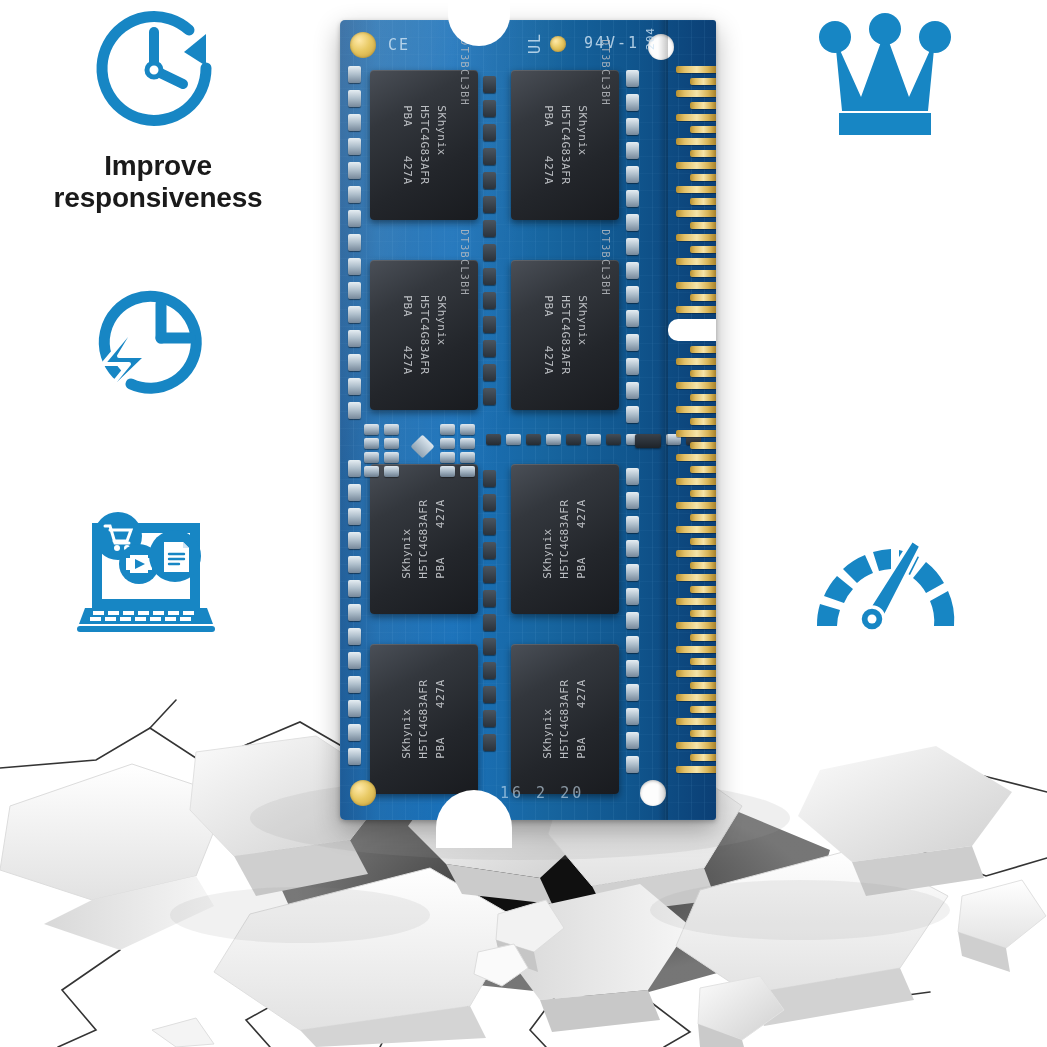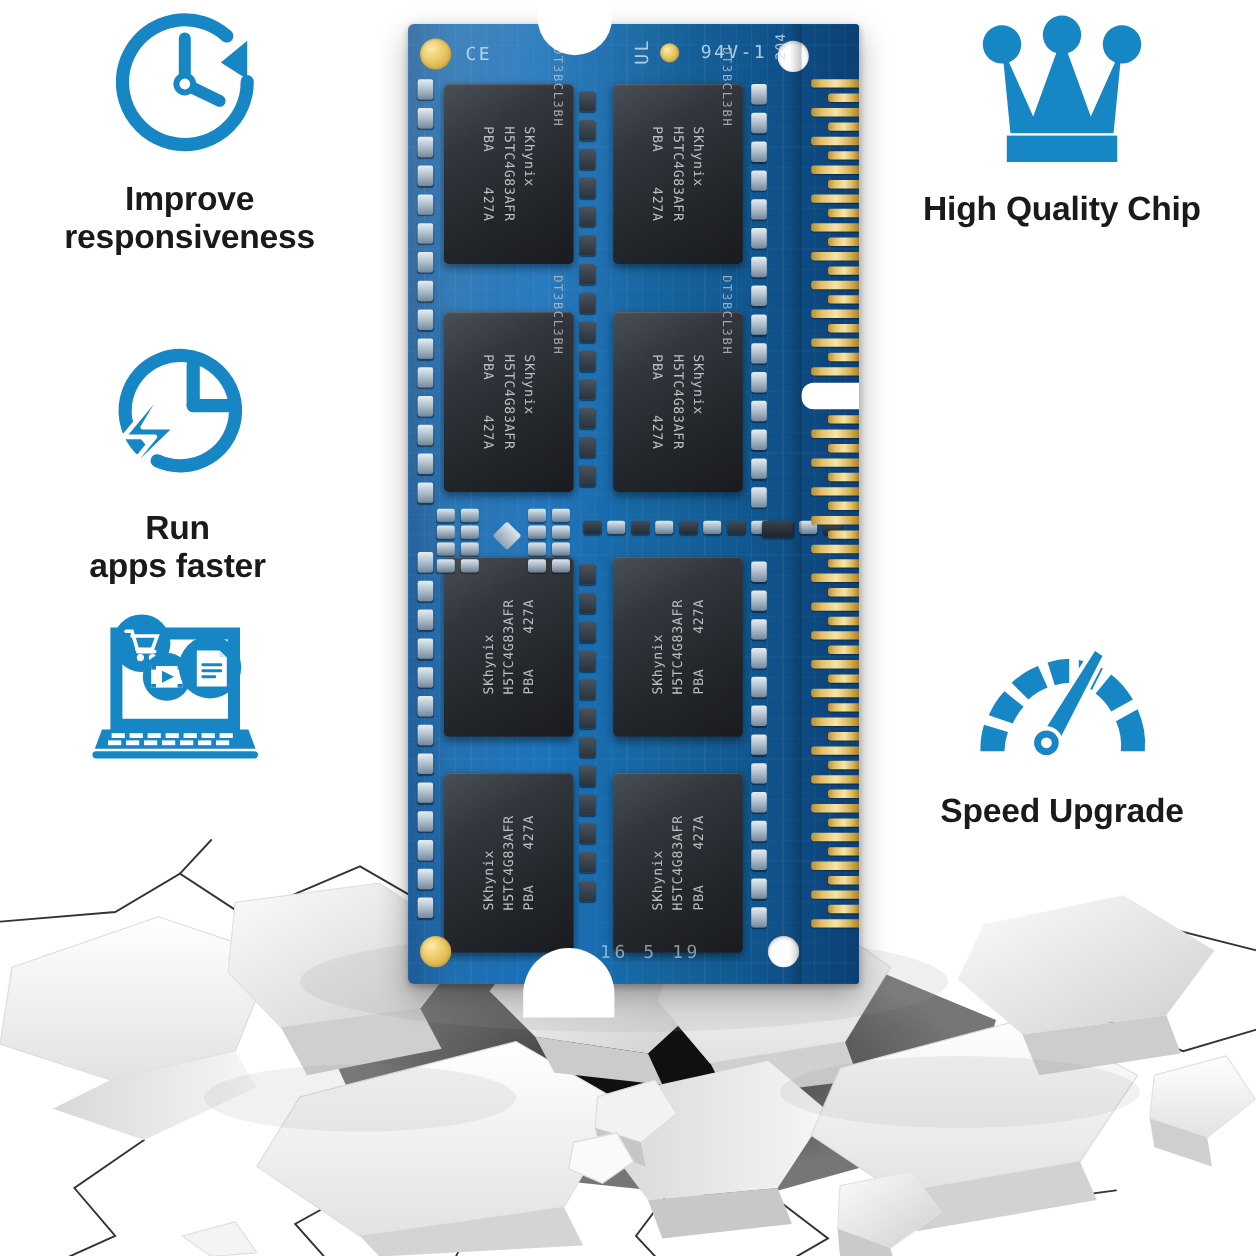--- a/index.html
+++ b/index.html
@@ -182,22 +182,20 @@
 
   <div class="feature" id="f-runfaster">
     <div class="icon-wrap">
       <svg width="150" height="132" viewBox="0 0 150 132">
         <path d="M44 94 A46 46 0 1 1 58 104" fill="none" stroke="#1786c4" stroke-width="11" stroke-linecap="round"></path>
         <line x1="88" y1="24" x2="88" y2="58" stroke="#1786c4" stroke-width="11" stroke-linecap="round"></line>
         <line x1="88" y1="58" x2="117" y2="58" stroke="#1786c4" stroke-width="11" stroke-linecap="round"></line>
         <path d="M70 36 L30 84 L56 84 L22 126 L74 76 L46 76 Z" fill="#1786c4" stroke="#ffffff" stroke-width="4" stroke-linejoin="round"></path>
       </svg>
     </div>
-    <div class="caption">Run
-apps faster</div>
   </div>
 
   <div class="feature" id="f-multitask">
     <div class="icon-wrap">
       <svg width="150" height="132" viewBox="0 0 150 132">
         <path d="M26 16 H124 V92 H26 Z" fill="none" stroke="#1786c4" stroke-width="10"></path>
         <rect x="34" y="24" width="82" height="52" fill="#ffffff"></rect>
         <path d="M14 96 H136 L142 112 H8 Z" fill="#1786c4"></path>
         <g fill="#ffffff">
           <rect x="22" y="99" width="11" height="4"></rect>
@@ -251,42 +249,40 @@
     <div class="icon-wrap">
       <svg width="160" height="126" viewBox="0 0 160 126">
         <path d="M30 22 L56 80 L80 14 L104 80 L130 22 L122 104 L38 104 Z" fill="#1786c4"></path>
         <circle cx="30" cy="20" r="16" fill="#1786c4"></circle>
         <circle cx="80" cy="12" r="16" fill="#1786c4"></circle>
         <circle cx="130" cy="20" r="16" fill="#1786c4"></circle>
         <rect x="34" y="94" width="92" height="2.5" fill="#ffffff"></rect>
         <rect x="34" y="96" width="92" height="22" fill="#1786c4"></rect>
       </svg>
     </div>
-    <div class="caption">High Quality Chip</div>
   </div>
 
 
   <div class="feature" id="f-speed">
     <div class="icon-wrap">
       <svg width="165" height="120" viewBox="0 0 165 120">
         <g fill="#1786c4">
           <path d="M14 104 A70 70 0 0 1 17 82 L37 88 A50 50 0 0 0 34 104 Z"></path>
           <path d="M21 74 A70 70 0 0 1 34 54 L50 67 A50 50 0 0 0 41 81 Z"></path>
           <path d="M40 47 A70 70 0 0 1 62 33 L70 51 A50 50 0 0 0 54 61 Z"></path>
           <path d="M70 30 A70 70 0 0 1 88 27 L88 47 A50 50 0 0 0 76 49 Z"></path>
           <path d="M96 28 A70 70 0 0 1 116 35 L107 53 A50 50 0 0 0 96 48 Z"></path>
           <path d="M123 40 A70 70 0 0 1 141 61 L123 71 A50 50 0 0 0 110 56 Z"></path>
           <path d="M145 69 A70 70 0 0 1 151 104 L131 104 A50 50 0 0 0 127 79 Z"></path>
         </g>
         <path d="M109 18 L62 92 L78 102 L118 24 Z" fill="#1786c4" stroke="#ffffff" stroke-width="3.5" stroke-linejoin="round"></path>
         <circle cx="69" cy="97" r="12" fill="#1786c4" stroke="#ffffff" stroke-width="3.5"></circle>
         <circle cx="69" cy="97" r="4.5" fill="#ffffff"></circle>
       </svg>
     </div>
-    <div class="caption">Speed Upgrade</div>
   </div>
 
   <div class="ram">
     <div class="pcb">
       <div class="traces"></div>
       <div class="pcb-sheen"></div>
 
       <div class="gold-pad" style="left:10px;  top:12px;"></div>
       <div class="silk big" style="left:48px; top:16px;">CE</div>
       <div class="silk big" style="left:184px; top:14px; transform:rotate(-90deg);">UL</div>
@@ -476,21 +472,21 @@
         <div class="smd-h dark"></div>
           <div class="smd-h"></div>
           <div class="smd-h dark"></div>
         <div class="smd-h"></div>
           <div class="smd-h dark"></div>
       </div>
       <div class="spd" style="left:295px; top:414px;"></div>
 
       <div class="gold-pad" style="left:10px; bottom:14px;"></div>
       <div class="white-hole" style="left:300px; bottom:14px;"></div>
-      <div class="silk big" style="left:160px; bottom:18px; letter-spacing:3px; opacity:.6;">16 5 19</div>
+      <div class="silk big" style="left:160px; bottom:18px; letter-spacing:3px; opacity:.6;">16 2 20</div>
       <div class="silk" style="right:50px; bottom:10px; transform:rotate(-90deg); font-size:12px;"></div>
 
       <div class="edge-shadow"></div>
       <div class="fingers">
         <div class="fin" style="top:46px;"></div>
           <div class="fin short" style="top:58px;"></div>
         <div class="fin" style="top:70px;"></div>
           <div class="fin short" style="top:82px;"></div>
         <div class="fin" style="top:94px;"></div>
           <div class="fin short" style="top:106px;"></div>

